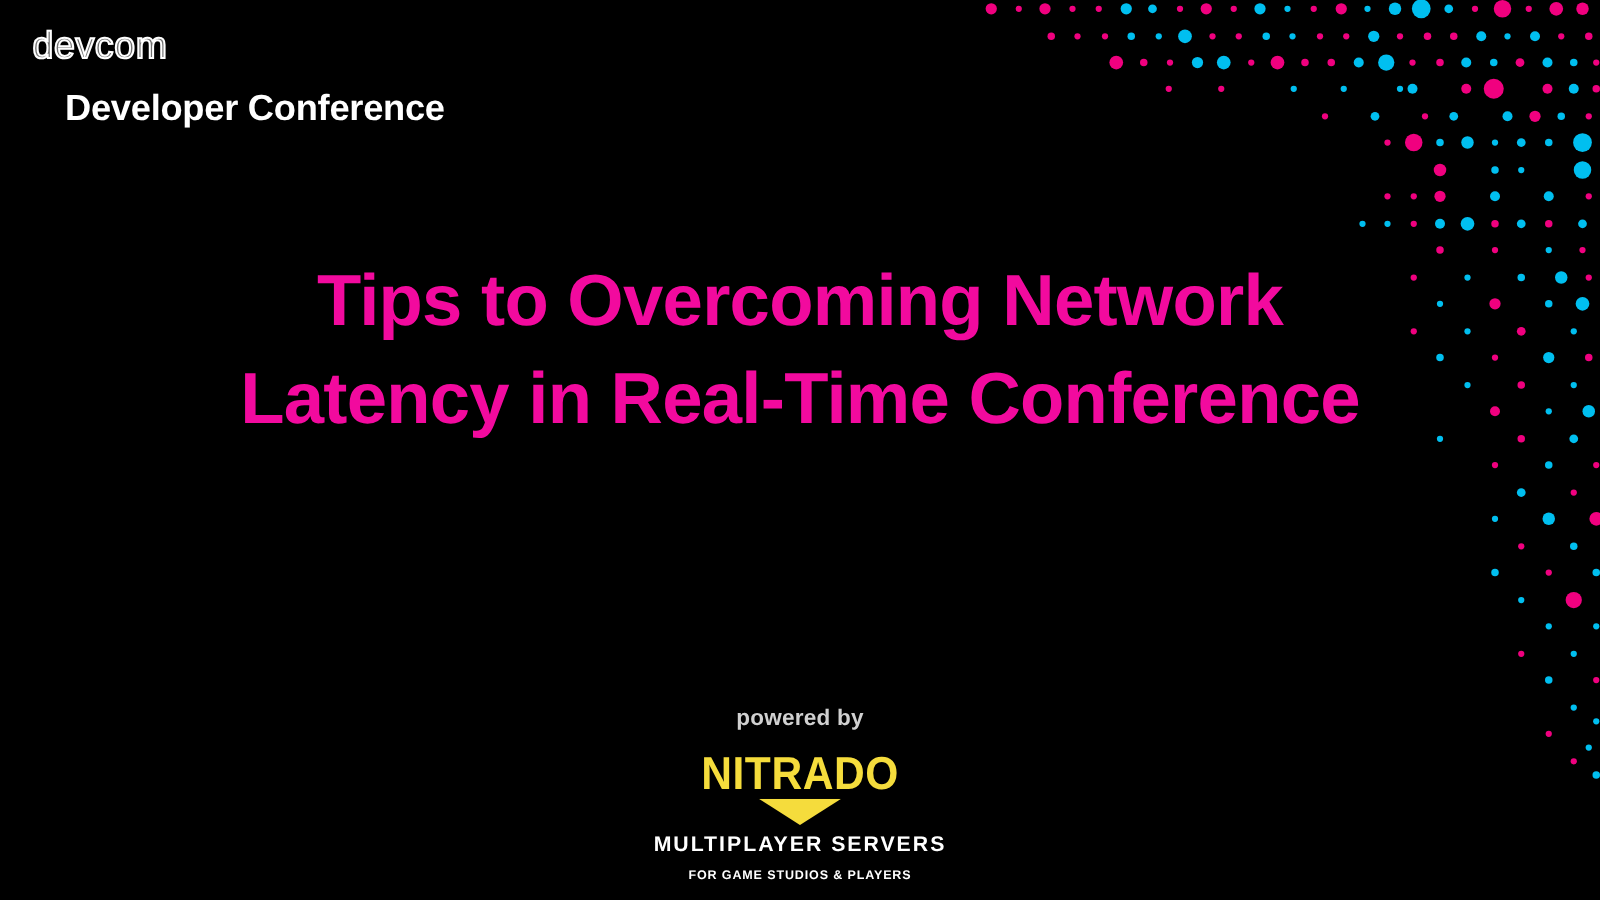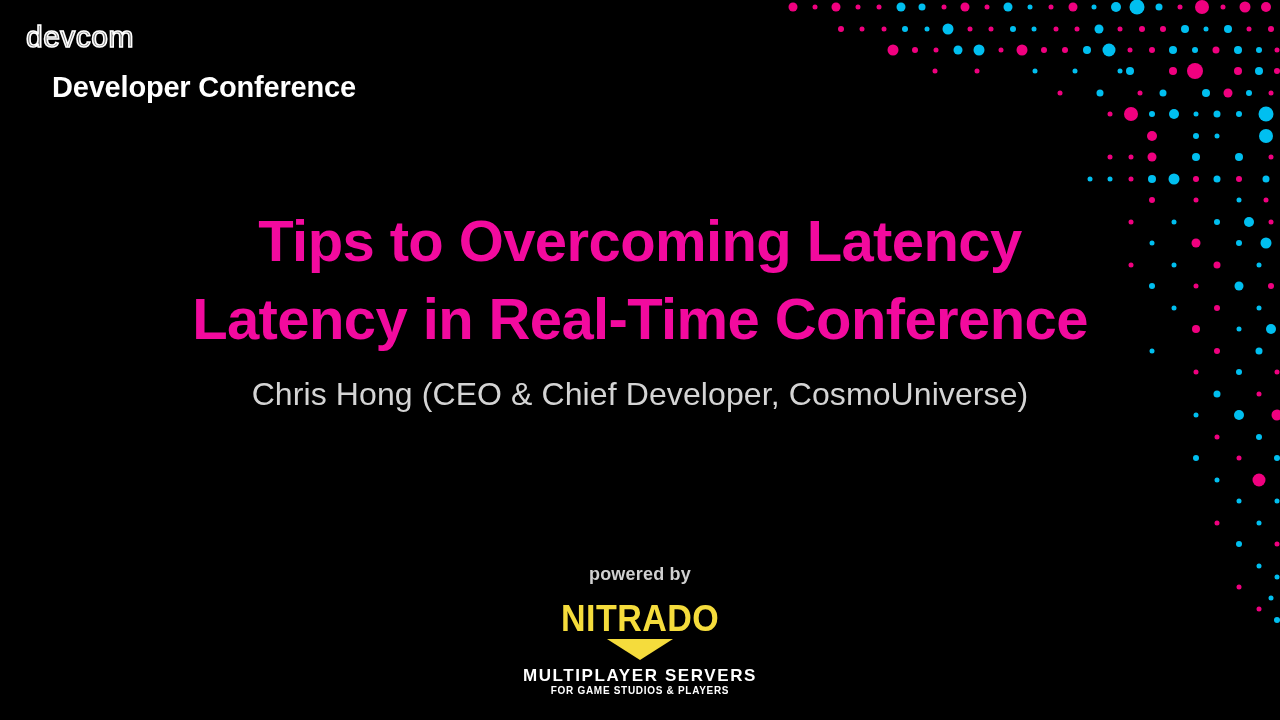--- a/index.html
+++ b/index.html
@@ -127,21 +127,21 @@
   }
   #nitrado-tagline-1 {
     margin-top:9px;
     font-size:17px;
     font-weight:700;
     letter-spacing:1.6px;
     color:#ffffff;
     line-height:14px;
   }
   #nitrado-tagline-2 {
-    margin-top:1px;
+    margin-top:11px;
     font-size:10px;
     font-weight:700;
     letter-spacing:0.7px;
     color:#ffffff;
     line-height:13px;
     text-align:center;
   }
 </style>
 </head>
 <body>
@@ -317,24 +317,23 @@
       <circle cx="1277" cy="620" r="3" fill="#00bff0"></circle>
     </svg>
 
   <div id="brand-logo">
     <span class="devcom-word">devcom</span>
     <span class="conference-word">Developer Conference</span>
   </div>
 
   <div id="title-block">
     <h1 id="talk-title">
-      <span class="title-line">Tips to Overcoming Latency</span>
+      <span class="title-line">Tips to Overcoming Network</span>
       <span class="title-line">Latency in Real-Time Conference</span>
     </h1>
-    <div id="speaker-line">Chris Hong (CEO &amp; Chief Developer, CosmoUniverse)</div>
   </div>
 
   <div id="sponsor-block">
     <div id="powered-by-label">powered by</div>
     <div id="nitrado-logo">
       <div id="nitrado-wordmark">NITRADO</div>
       <div id="nitrado-arrow"></div>
       <div id="nitrado-tagline-1">MULTIPLAYER SERVERS</div>
       <div id="nitrado-tagline-2">FOR GAME STUDIOS &amp; PLAYERS</div>
     </div>

